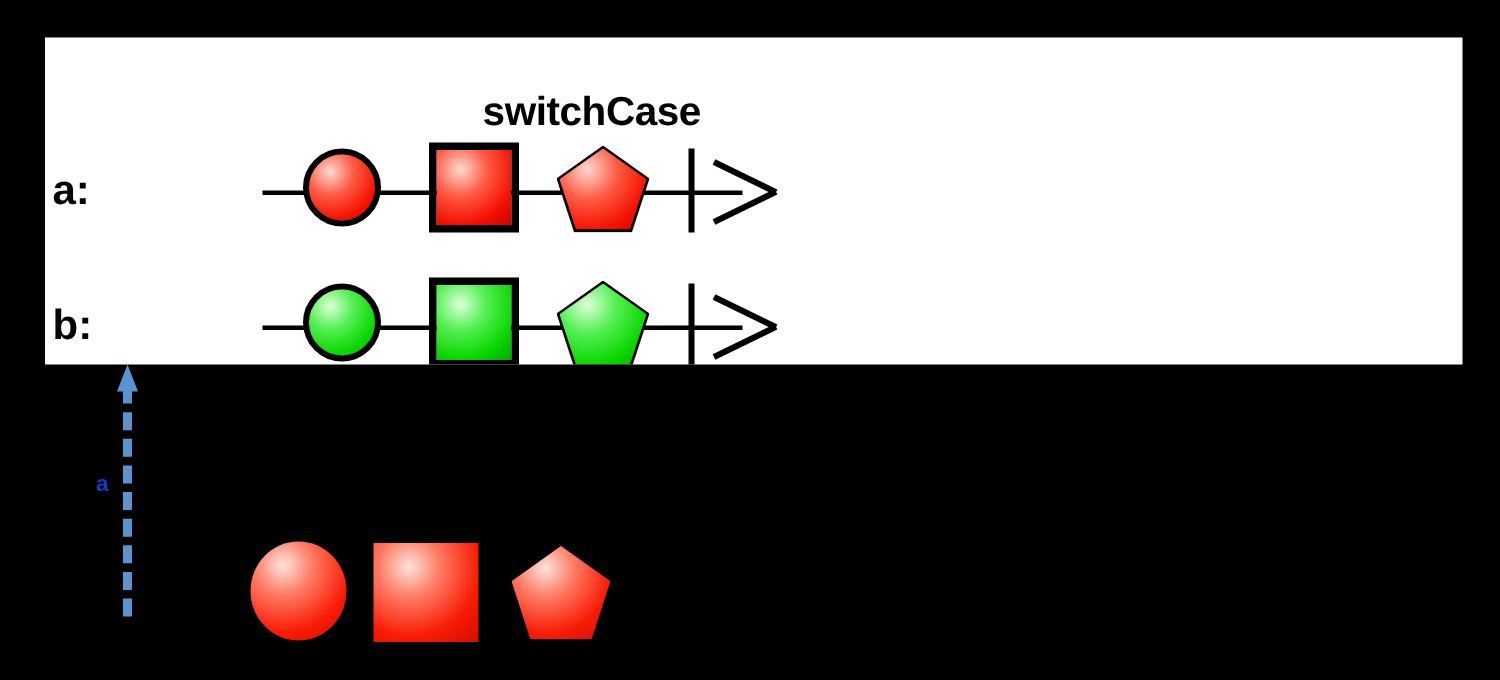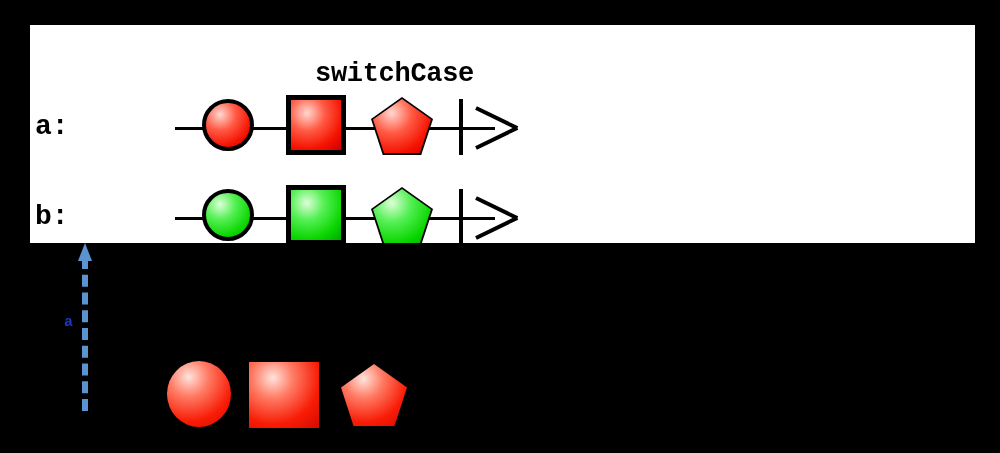--- a/index.html
+++ b/index.html
@@ -7,21 +7,21 @@
     margin: 0;
     padding: 0;
     background: #000000;
   }
   #stage {
     position: relative;
     width: 1000px;
     height: 453px;
     background: #000000;
     overflow: hidden;
-    font-family: Liberation Mono, monospace;
+    font-family: Liberation Sans, sans-serif;
   }
 
   
   #panel {
     position: absolute;
     left: 30px;
     top: 25px;
     width: 945px;
     height: 218px;
     background: #ffffff;

